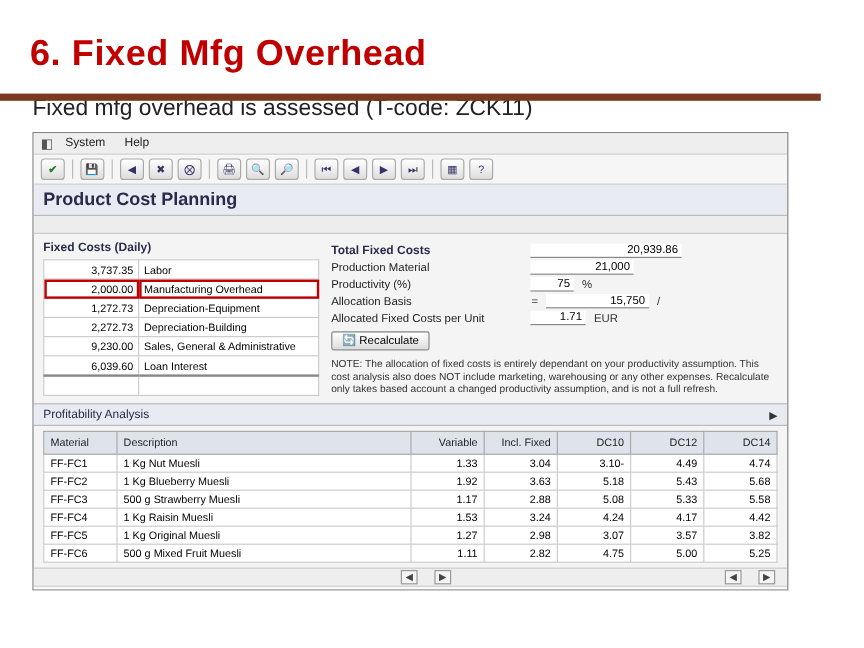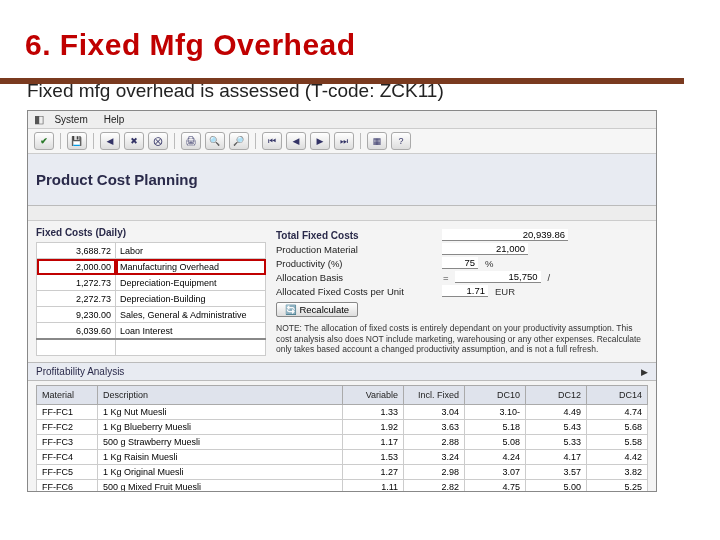--- a/index.html
+++ b/index.html
@@ -8,21 +8,21 @@
   .slide-title { color:#c00000; font-size:30px; font-weight:900; letter-spacing:0.5px; margin:8px 0 2px 0; font-family: Verdana, Arial, sans-serif; }
   .subtitle { color:#222; font-size:19px; margin:18px 0 8px 2px; }
   .sap { border:1px solid #888; background:#f4f4f4; margin:6px 2px 0 2px; font-size:10px; height:380px; overflow:hidden; position:relative; }
   .menubar { display:flex; align-items:center; gap:4px; padding:2px 6px; background:#eee; border-bottom:1px solid #ccc; }
   .menubar .sys-icon { font-size:11px; color:#555; }
   .menubar span[data-name^="menu-"] { padding:1px 6px; color:#222; cursor:default; }
   .toolbar { display:flex; align-items:center; gap:4px; padding:3px 6px; background:#f6f6f6; border-bottom:1px solid #ccc; }
   .tb-btn { width:18px; height:16px; border:1px solid #aaa; border-radius:3px; background:linear-gradient(#fff,#ddd); display:flex; align-items:center; justify-content:center; font-size:9px; color:#336; }
   .tb-btn.green { color:#2a7a2a; font-weight:bold; }
   .tb-divider { width:1px; height:16px; background:#bbb; margin:0 2px; }
-  .sap-screen-title { background:#e8ebf2; padding:17px 8px; font-size:15px; font-weight:bold; color:#2a2a4a; border-bottom:1px solid #bbb; }
+  .sap-screen-title { background:#e8ebf2; padding:4px 8px; font-size:15px; font-weight:bold; color:#2a2a4a; border-bottom:1px solid #bbb; }
   .gray-subbar { height:14px; background:#ededed; border-bottom:1px solid #ccc; }
   .content { display:flex; align-items:flex-start; gap:10px; padding:6px 8px; }
   .panel-hdr { font-weight:bold; color:#2a2a4a; font-size:10px; margin-bottom:4px; }
   .left-panel { width:230px; }
   .fc-table { border:1px solid #aaa; border-collapse:collapse; width:100%; background:#fff; }
   .fc-table td { border:1px solid #ccc; padding:1px 4px; font-size:9px; height:13px; }
   .fc-table td.amt { text-align:right; width:70px; }
   .highlight-row td { outline:2px solid #c00000; outline-offset:-2px; }
   .total-row td { font-weight:bold; border-top:2px solid #888; }
   .right-panel { flex:1; font-size:9.5px; }
@@ -80,21 +80,21 @@
     </div>
     <div class="sap-screen-title" data-name="screen-title">Product Cost Planning</div>
     <div class="gray-subbar" data-name="sub-toolbar"></div>
 
     <div class="content">
       <div class="left-panel">
         <div class="panel-hdr" data-name="fixed-costs-header">Fixed Costs (Daily)</div>
         <table class="fc-table" data-name="fixed-costs-table">
           <tbody>
               <tr data-name="table-row">
-                <td class="amt">3,688.72</td>
+                <td class="amt">3,737.35</td>
                 <td>Labor</td>
               </tr>
           <tr data-name="table-row" class="highlight-row">
                 <td class="amt">2,000.00</td>
                 <td>Manufacturing Overhead</td>
               </tr>
           <tr data-name="table-row">
                 <td class="amt">1,272.73</td>
                 <td>Depreciation-Equipment</td>
               </tr>

